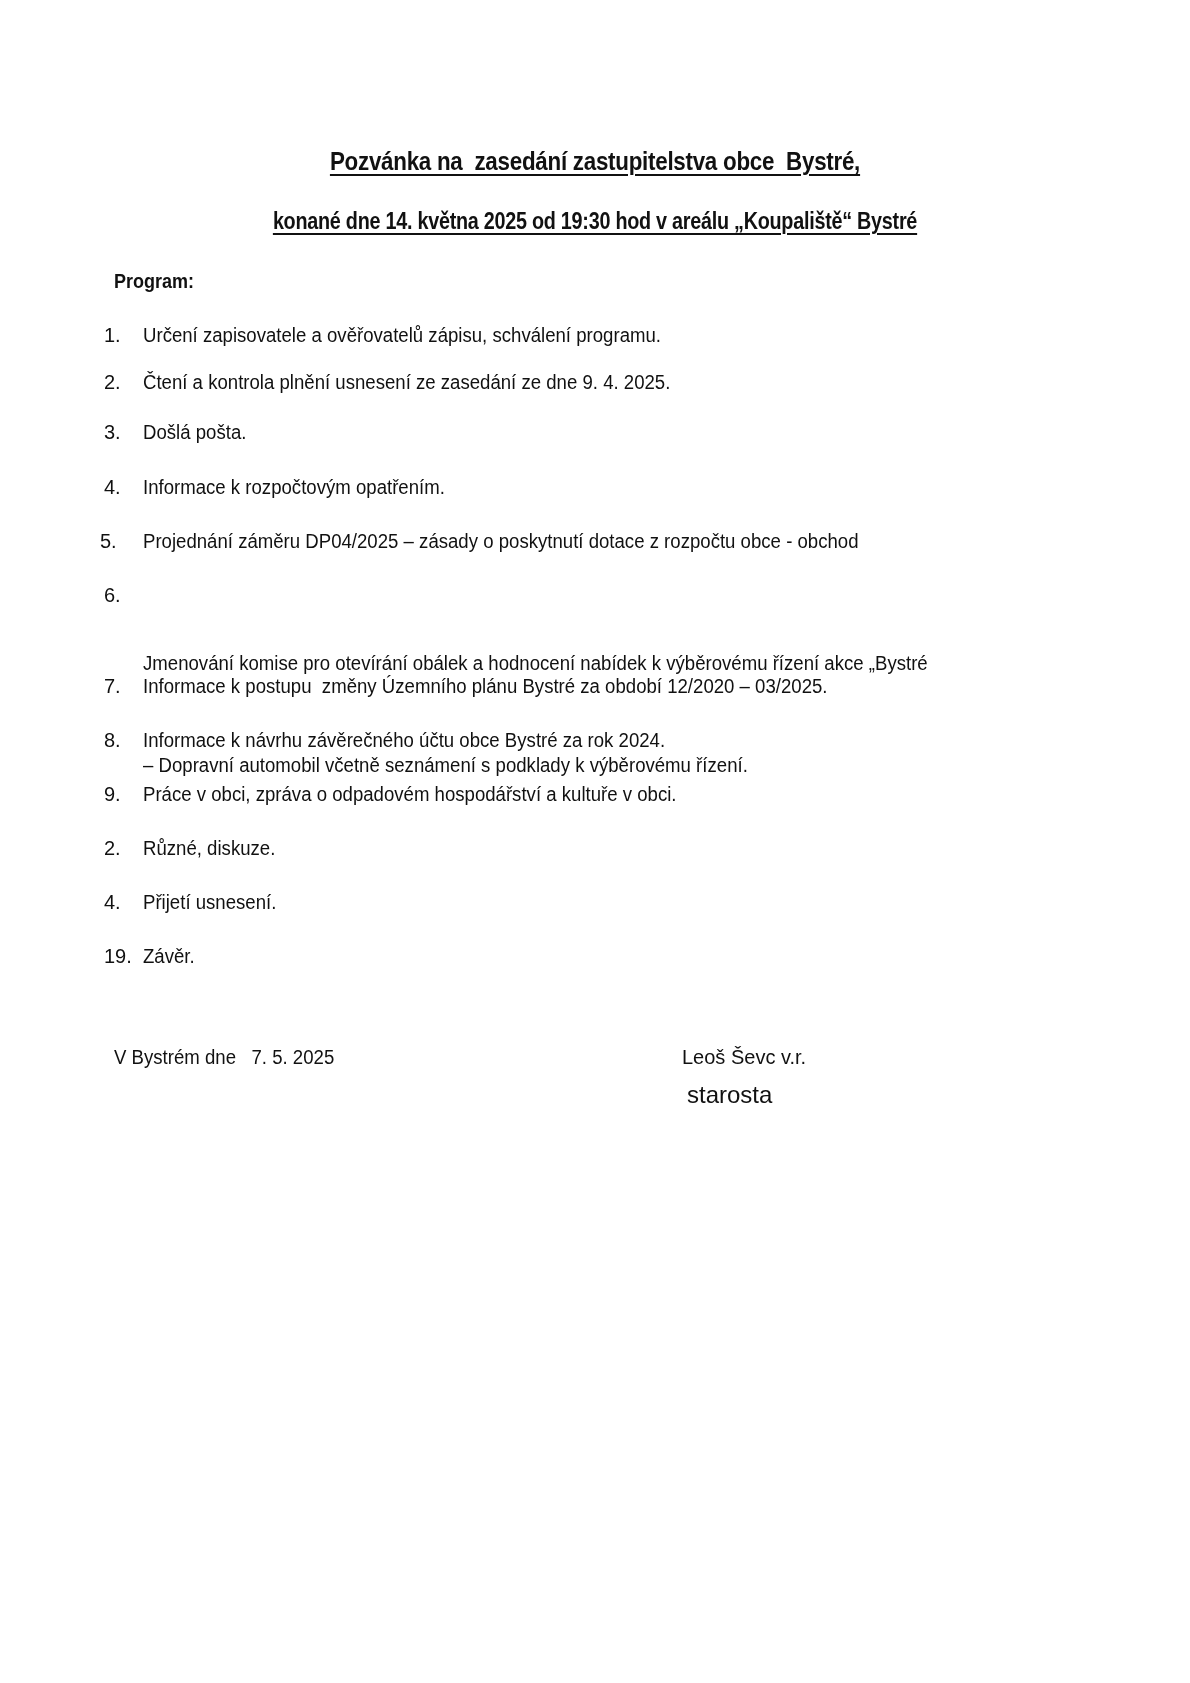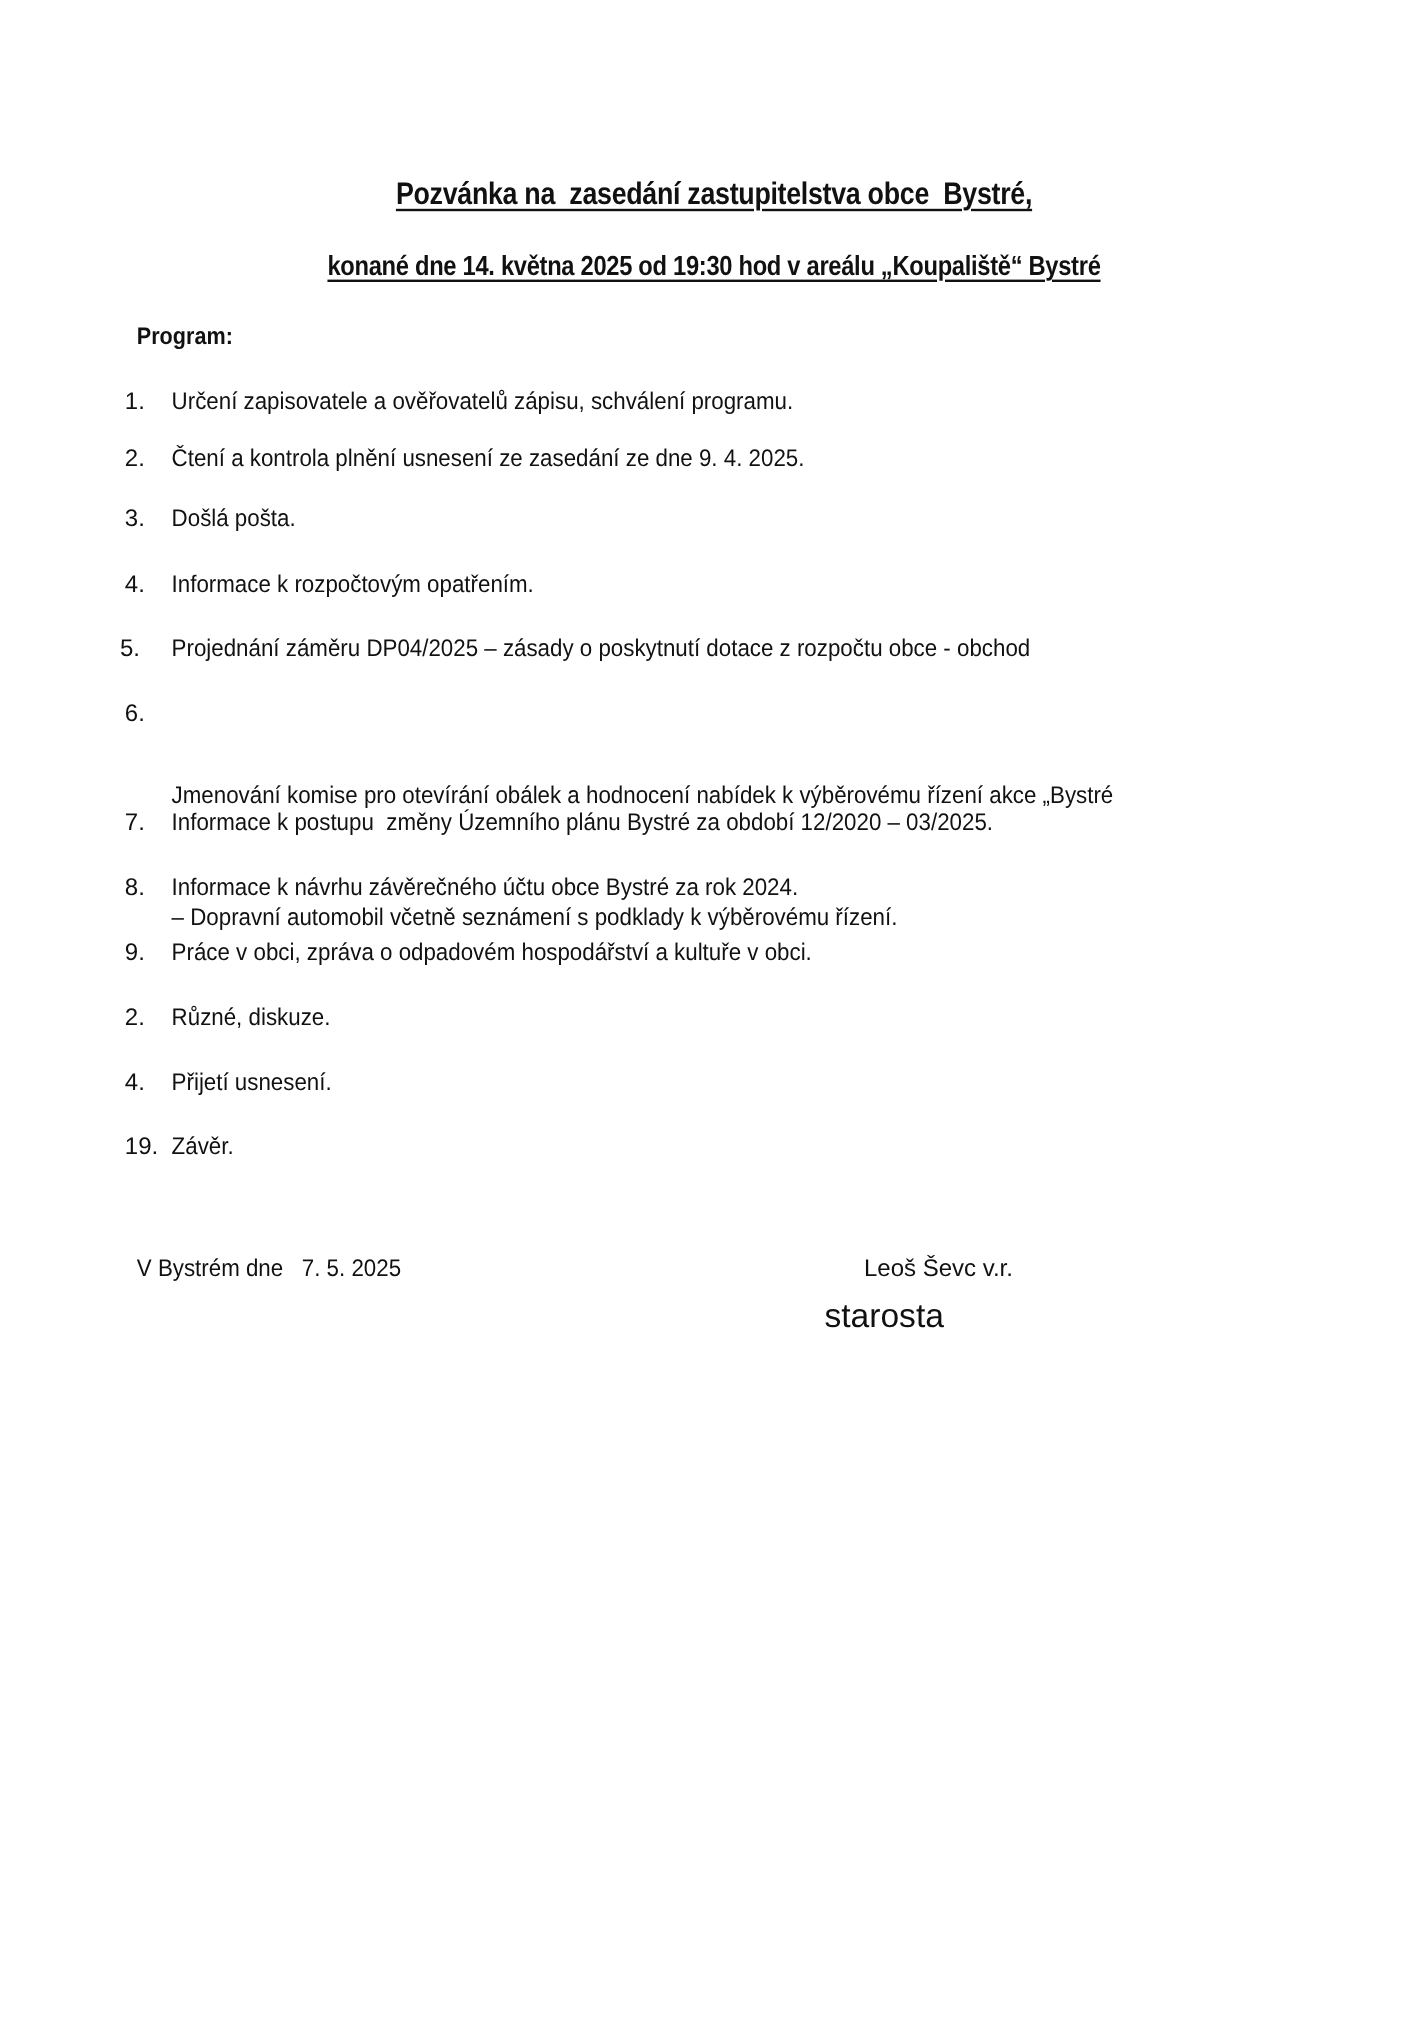--- a/index.html
+++ b/index.html
@@ -87,30 +87,30 @@
       position: absolute;
       left: 114px;
       top: 1046px;
       font-size: 20px;
       white-space: pre;
       transform-origin: left top;
       transform: scaleX(0.93);
     }
     .sign-name {
       position: absolute;
-      left: 720px;
+      left: 682px;
       top: 1046px;
       font-size: 20px;
       white-space: pre;
     }
     .sign-role {
       position: absolute;
       left: 687px;
       top: 1081px;
-      font-size: 28px;
+      font-size: 24px;
       white-space: pre;
     }
   </style>
 </head>
 <body>
 
 <div class="page">
 
   <div class="title title-1">Pozvánka na  zasedání zastupitelstva obce  Bystré,</div>
   <div class="title title-2">konané dne 14. května 2025 od 19:30 hod v areálu „Koupaliště“ Bystré</div>

